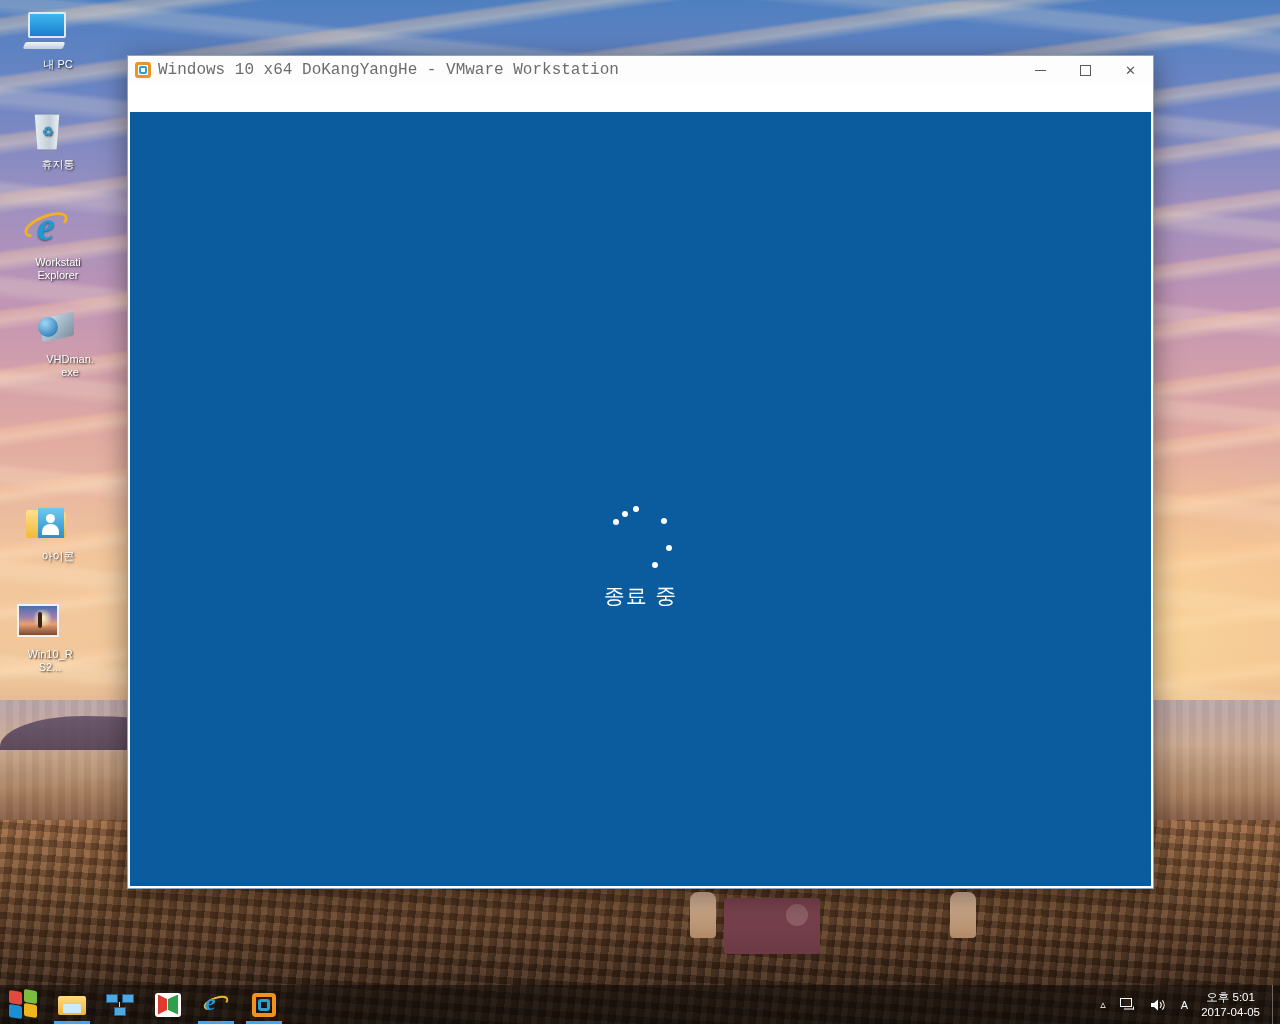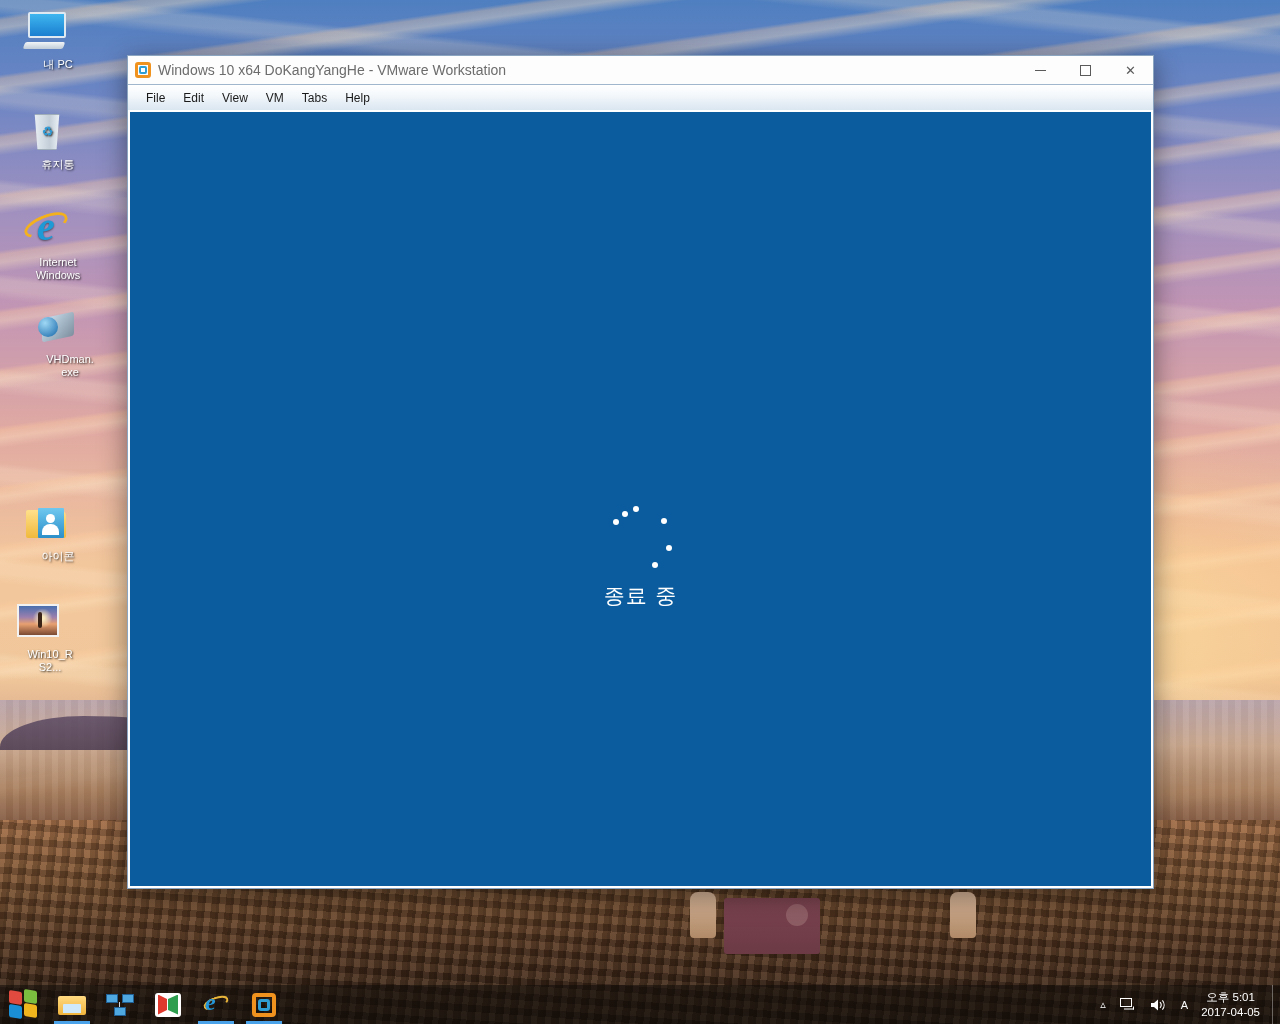--- a/index.html
+++ b/index.html
@@ -184,21 +184,21 @@
     box-shadow: 0 6px 26px rgba(0,0,0,.45);
   }
   #titlebar {
     height: 28px; background: #fdfdfd;
     display: flex; align-items: center; position: relative;
   }
   #tb-icon { width: 16px; height: 16px; margin: 0 7px 0 7px; position: relative; flex: none; }
   #tb-icon .o1 { position:absolute; left:0; top:0; width:16px; height:16px; border:3px solid #f0921e; border-radius:3px; }
   #tb-icon .o2 { position:absolute; left:4px; top:4px; width:8px; height:8px; border:2px solid #2f9ed4; border-radius:2px; }
   #tb-title {
-    font-size: 14px; color: #6c6c6c; white-space: nowrap;
+    font-size: 16px; color: #6c6c6c; white-space: nowrap; font-family: Liberation Mono, monospace;
   }
   #wctrl { position: absolute; right: 0; top: 0; display: flex; height: 28px; }
   .wbtn {
     width: 45px; height: 28px; display: flex; align-items: center; justify-content: center;
     color: #5a5a5a; font-size: 13px; cursor: default;
   }
   .wbtn .min { width: 11px; height: 1px; background: #5a5a5a; display: block; }
   .wbtn .max { width: 11px; height: 11px; border: 1px solid #5a5a5a; display: block; }
 
   #menubar {
@@ -320,21 +320,21 @@
         <span class="rec">♻</span>
     </div>
     <span class="lbl">휴지통</span>
   </div>
 
   <div class="dicon" style="left:8px; top:206px">
     <div class="glyph ic-ie">
       <span class="e">e</span>
         <span class="ring"></span>
     </div>
-    <span class="lbl">Internet Windows</span>
+    <span class="lbl">Workstati Explorer</span>
   </div>
 
   <div class="dicon" style="left:20px; top:303px">
     <div class="glyph ic-vhd">
       <span class="flag"></span>
         <span class="orb"></span>
     </div>
     <span class="lbl">VHDman.exe</span>
   </div>
 
@@ -371,28 +371,20 @@
         </div>
         <div class="wbtn">
           <span class="max"></span>
         </div>
         <div class="wbtn close">
           <span>✕</span>
         </div>
       </div>
     </div>
 
-    <div id="menubar">
-      <div class="mitem">File</div>
-      <div class="mitem">Edit</div>
-      <div class="mitem">View</div>
-      <div class="mitem">VM</div>
-      <div class="mitem">Tabs</div>
-      <div class="mitem">Help</div>
-    </div>
 
     <div id="vmscreen">
       <div id="spinner">
           <span class="dot" style="background: rgb(255, 255, 255); left: -27.8711px; top: -19.7758px;"></span>
           <span class="dot" style="background: rgb(255, 255, 255); left: -18.8976px; top: -28.4414px;"></span>
           <span class="dot" style="background: rgb(255, 255, 255); left: -7.17519px; top: -32.708px;"></span>
           <span class="dot" style="background: rgb(255, 255, 255); left: 20.6403px; top: -21.4698px;"></span>
           <span class="dot" style="background: rgb(255, 255, 255); left: 25.5317px; top: 6.27051px;"></span>
           <span class="dot" style="background: rgb(255, 255, 255); left: 11.0841px; top: 23.4884px;"></span>
         </div>

